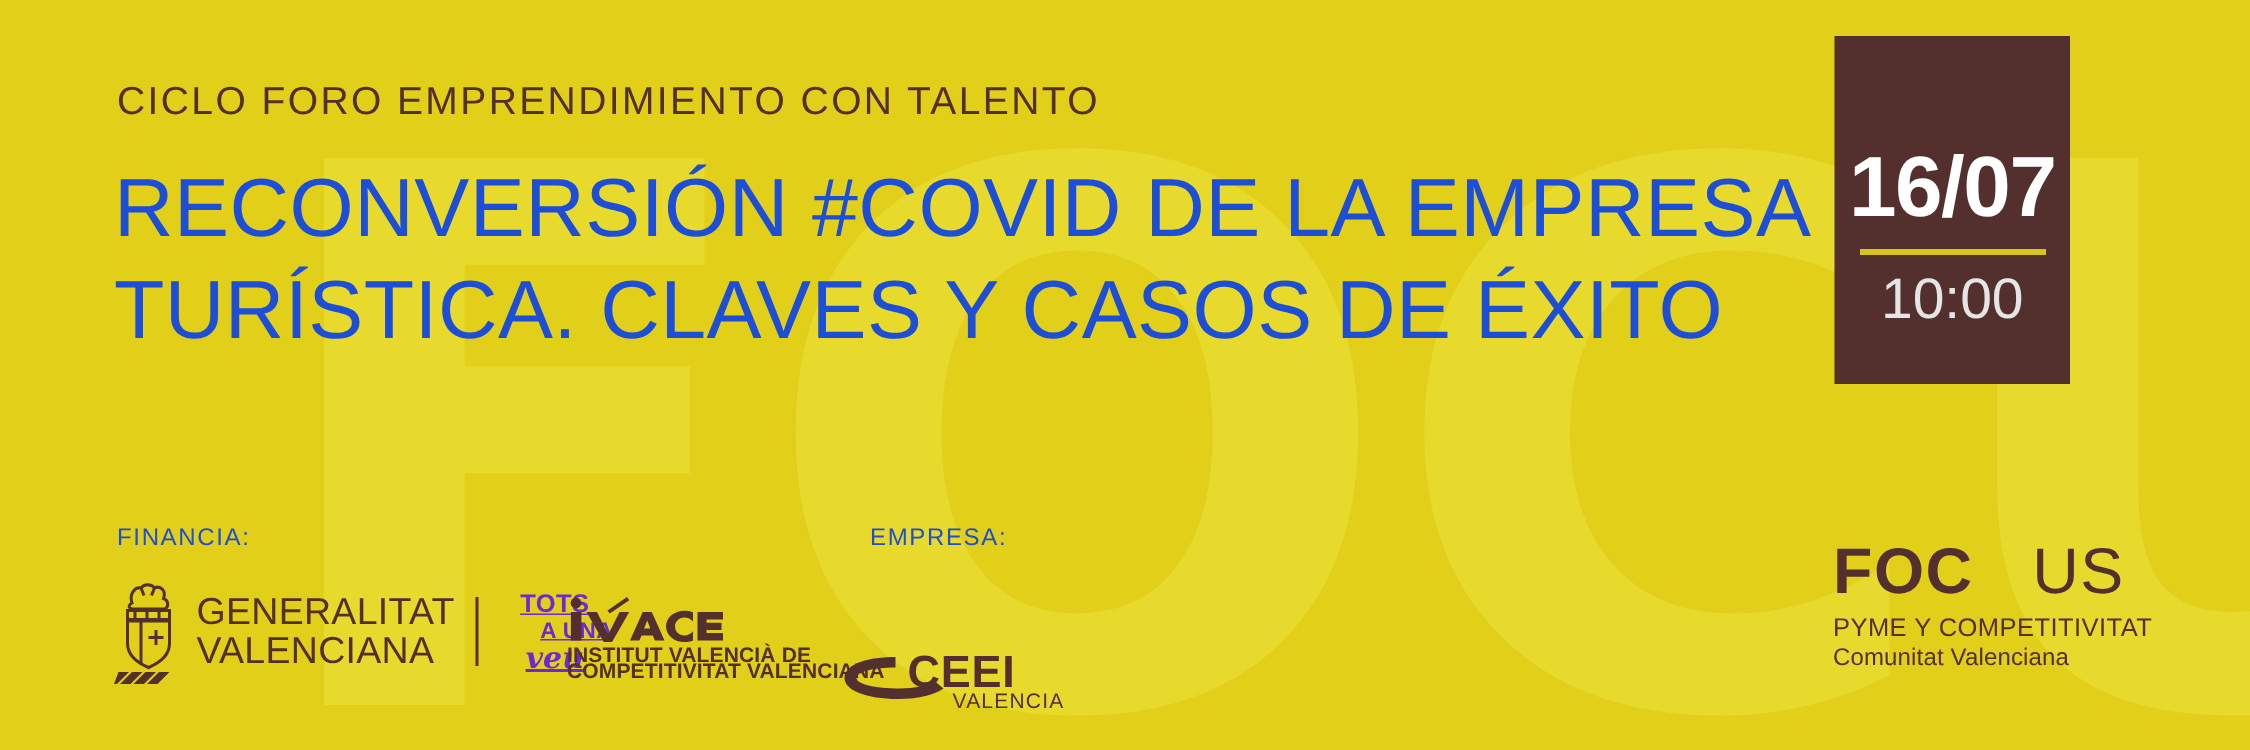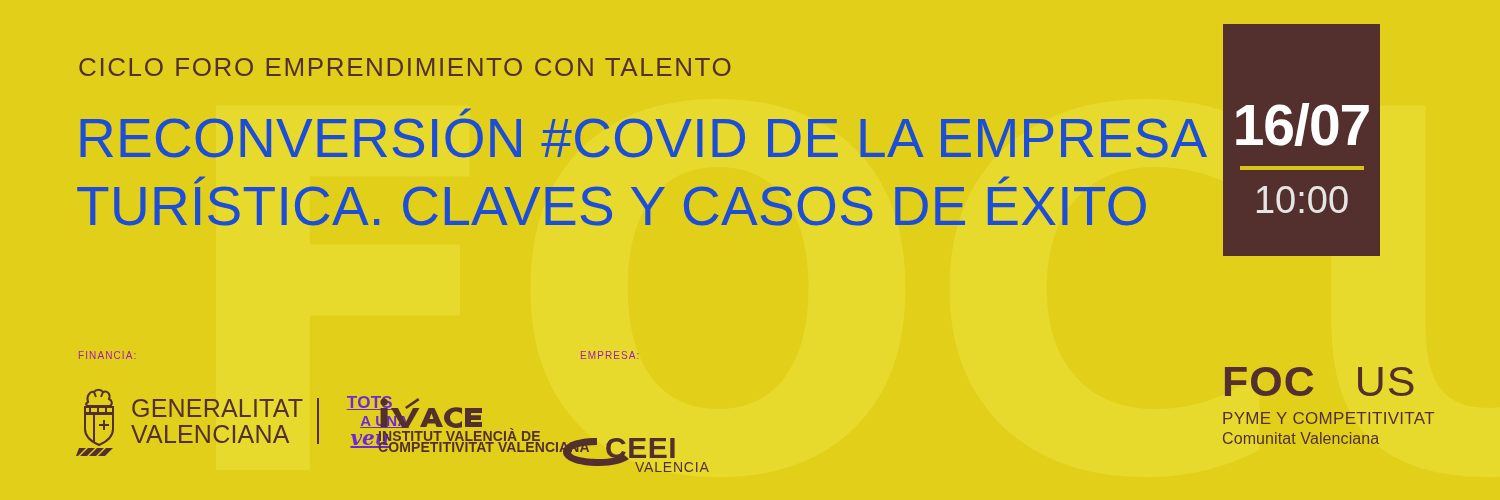--- a/index.html
+++ b/index.html
@@ -81,23 +81,23 @@
     color:#e5e5e5;
     font-size:38px;
     letter-spacing:0px;
     line-height:42px;
     margin-bottom:22px;
   }
 
   
   .credit-label{
     position:absolute;
-    font-size:10px;
+    font-size:16px;
     letter-spacing:1.1px;
-    color:#a21caf;
+    color:#1d4ed8;
     text-align:center;
   }
   #financia-label{left:78px;top:350px;}
   #organiza-label{left:580px;top:350px;}
 
   
   #gva-logo{
     position:absolute;
     left:76px;top:386px;
     display:flex;align-items:center;

